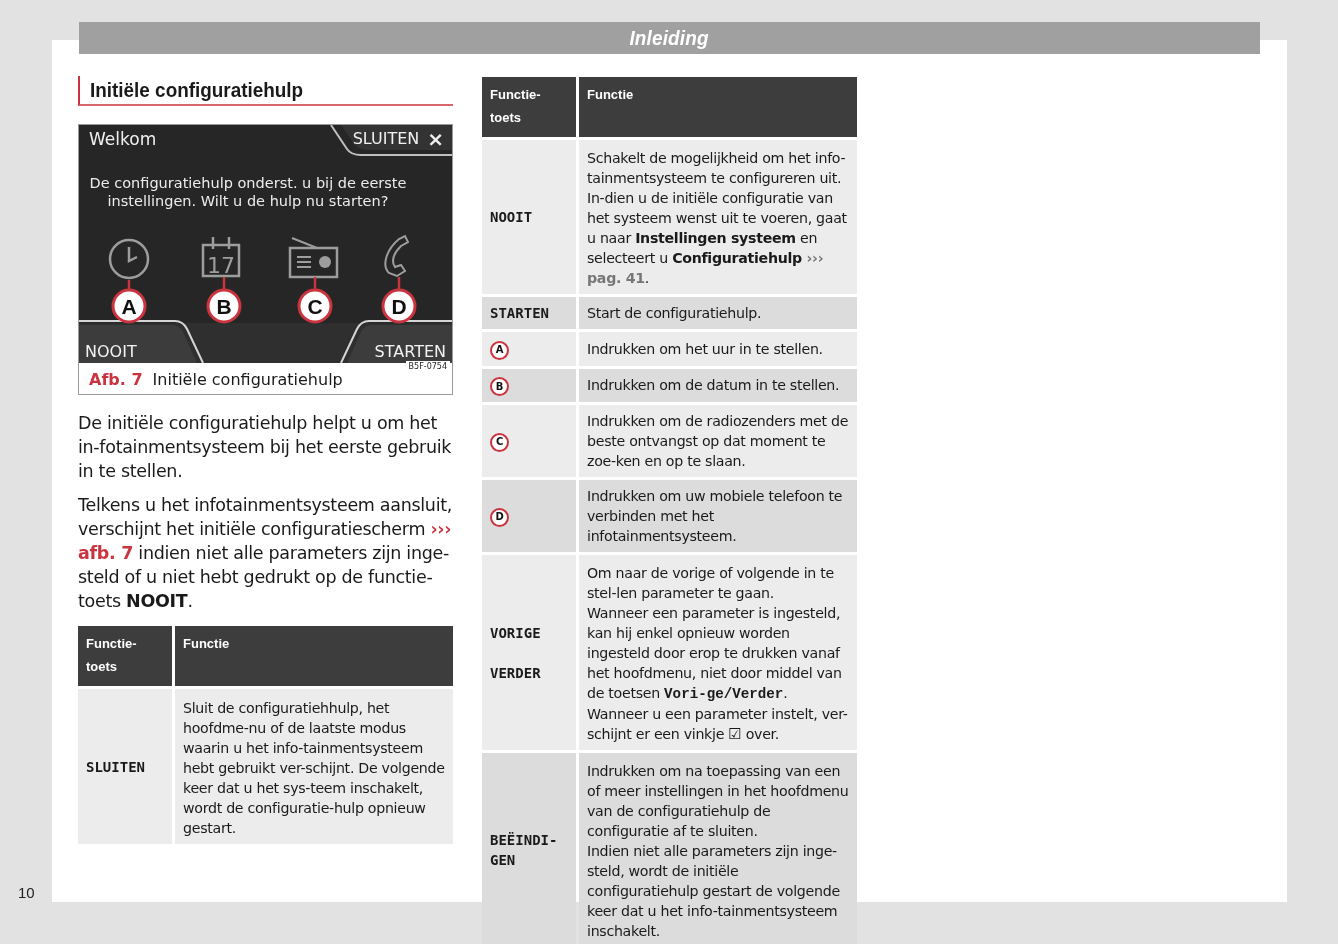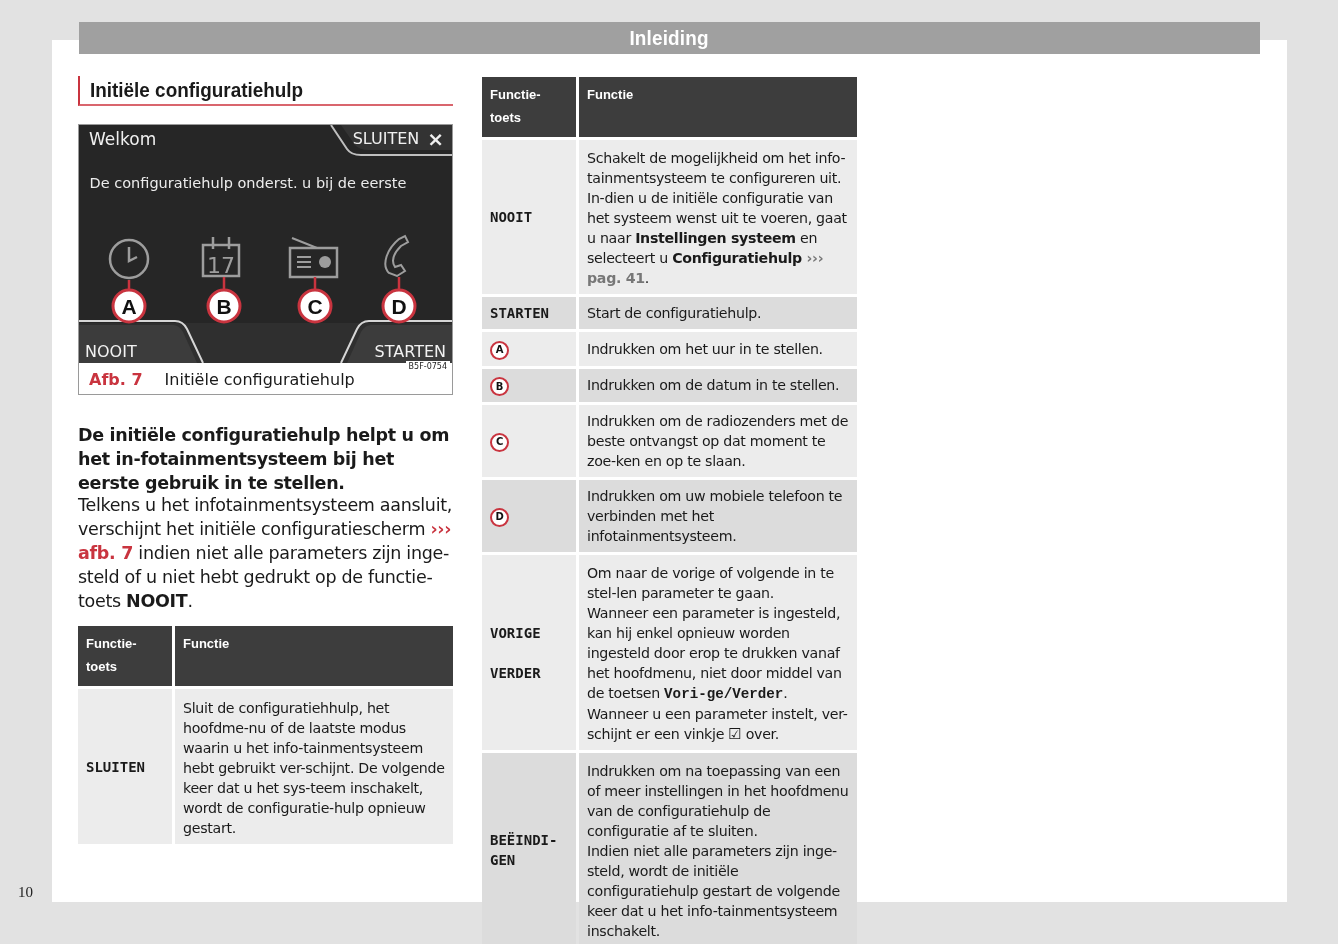--- a/index.html
+++ b/index.html
@@ -3,27 +3,27 @@
 <meta charset="utf-8">
 <style>
   html, body { margin:0; padding:0; }
   body {
     width:1338px; height:944px; background:#e2e2e2; position:relative; overflow:hidden;
     font-family:"Liberation Sans", sans-serif; color:#1a1a1a;
   }
   .page { position:absolute; left:52px; top:40px; width:1235px; height:862px; background:#fff; }
   .header-bar {
     position:absolute; left:79px; top:22px; width:1181px; height:32px; background:#a0a0a0;
-    display:flex; align-items:center; justify-content:center;
+    display:flex; align-items:center; justify-content:center;font-style:italic;
   }
   .header-bar span {
     color:#fff; font-weight:bold; font-size:21px; font-family:"Liberation Sans", sans-serif;
     letter-spacing:0.2px; transform:scaleX(0.9); display:inline-block;
   }
-  .page-number { position:absolute; left:18px; top:884px; font-size:15px; color:#222; font-family:Liberation Serif, serif; }
+  .page-number { position:absolute; left:18px; top:884px; font-size:15px; color:#222; font-family:Liberation Sans, sans-serif; }
 
   
   .section-title {
     position:absolute; left:78px; top:76px; width:375px; height:30px;
     border-left:2px solid #c9343f; border-bottom:2px solid #d9656d; box-sizing:border-box;
     padding-left:10px; font-weight:bold; font-size:21px; line-height:28px;
   }
   .section-title span { display:inline-block; transform:scaleX(0.9); transform-origin:left; white-space:nowrap; }
 
   .figure { position:absolute; left:78px; top:124px; width:375px; height:271px; border:1px solid #9a9a9a; box-sizing:border-box; background:#fff; }
@@ -31,26 +31,26 @@
   .screen-title { position:absolute; left:10px; top:4px; color:#f0f0f0; font-size:17px; font-family:"DejaVu Sans", sans-serif; }
   .screen-close { position:absolute; right:8px; top:4px; color:#f0f0f0; font-size:16px; font-family:"DejaVu Sans", sans-serif; display:flex; gap:8px; align-items:center;}
   .screen-close .x { font-size:20px; font-weight:bold; line-height:16px; }
   .screen-msg { position:absolute; left:0; top:49px; width:338px; text-align:center; color:#ececec; font-size:14.5px; line-height:18px; font-family:"DejaVu Sans", sans-serif; }
   .screen-btn { position:absolute; bottom:2px; color:#f2f2f2; font-size:16px; font-family:"DejaVu Sans", sans-serif; }
   .screen-btn.left { left:6px; }
   .screen-btn.right { right:6px; }
   .screen svg.deco { position:absolute; left:0; top:0; }
   .img-code { position:absolute; right:2px; top:236px; background:#fff; color:#222; font-size:8px; padding:0 3px; font-family:"DejaVu Sans", sans-serif; line-height:12px; }
   .caption { position:absolute; left:10px; top:245px; font-size:16px; font-family:"DejaVu Sans", sans-serif; }
-  .caption .fig-label { color:#c9343f; font-weight:bold; margin-right:22px; }
+  .caption .fig-label { color:#c9343f; font-weight:bold; margin-right:10px; }
 
   .body-text { position:absolute; left:78px; width:380px; font-size:17.5px; line-height:24px; font-family:"DejaVu Sans", sans-serif; color:#1a1a1a; letter-spacing:-0.3px; }
   .body-text .ref { color:#c9343f; font-weight:bold; }
   .body-text b { font-weight:bold; }
-  .p1 { top:423px;font-weight:bold; }
+  .p1 { top:411px; }
   .p2 { top:493px; }
 
   
   table.ft { position:absolute; border-collapse:separate; border-spacing:3px; font-family:"DejaVu Sans", sans-serif; }
   table.ft th {
     background:#3d3d3d; color:#fff; text-align:left; vertical-align:top; font-size:13px;
     font-weight:bold; padding:6px 8px; line-height:23px; font-family:"Liberation Sans", sans-serif;
   }
   table.ft td { vertical-align:middle; padding:6px 8px; font-size:14.2px; line-height:20px; letter-spacing:-0.3px; }
   table.ft td.key { font-family:"DejaVu Sans Mono", monospace; font-weight:bold; font-size:14px; letter-spacing:0; }
@@ -139,20 +139,21 @@
       </g>
     </svg>
 
     <div class="screen-title">Welkom</div>
     <div class="screen-close">
       <span>SLUITEN</span>
       <span class="x">×</span>
     </div>
     <div class="screen-msg">
       <div>De configuratiehulp onderst. u bij de eerste</div>
+      <div>instellingen. Wilt u de hulp nu starten?</div>
     </div>
     <div class="screen-btn left">NOOIT</div>
     <div class="screen-btn right">STARTEN</div>
   </div>
   <div class="img-code">B5F-0754</div>
   <div class="caption">
     <span class="fig-label">Afb. 7</span><span>Initiële configuratiehulp</span>
   </div>
 </div>
 

